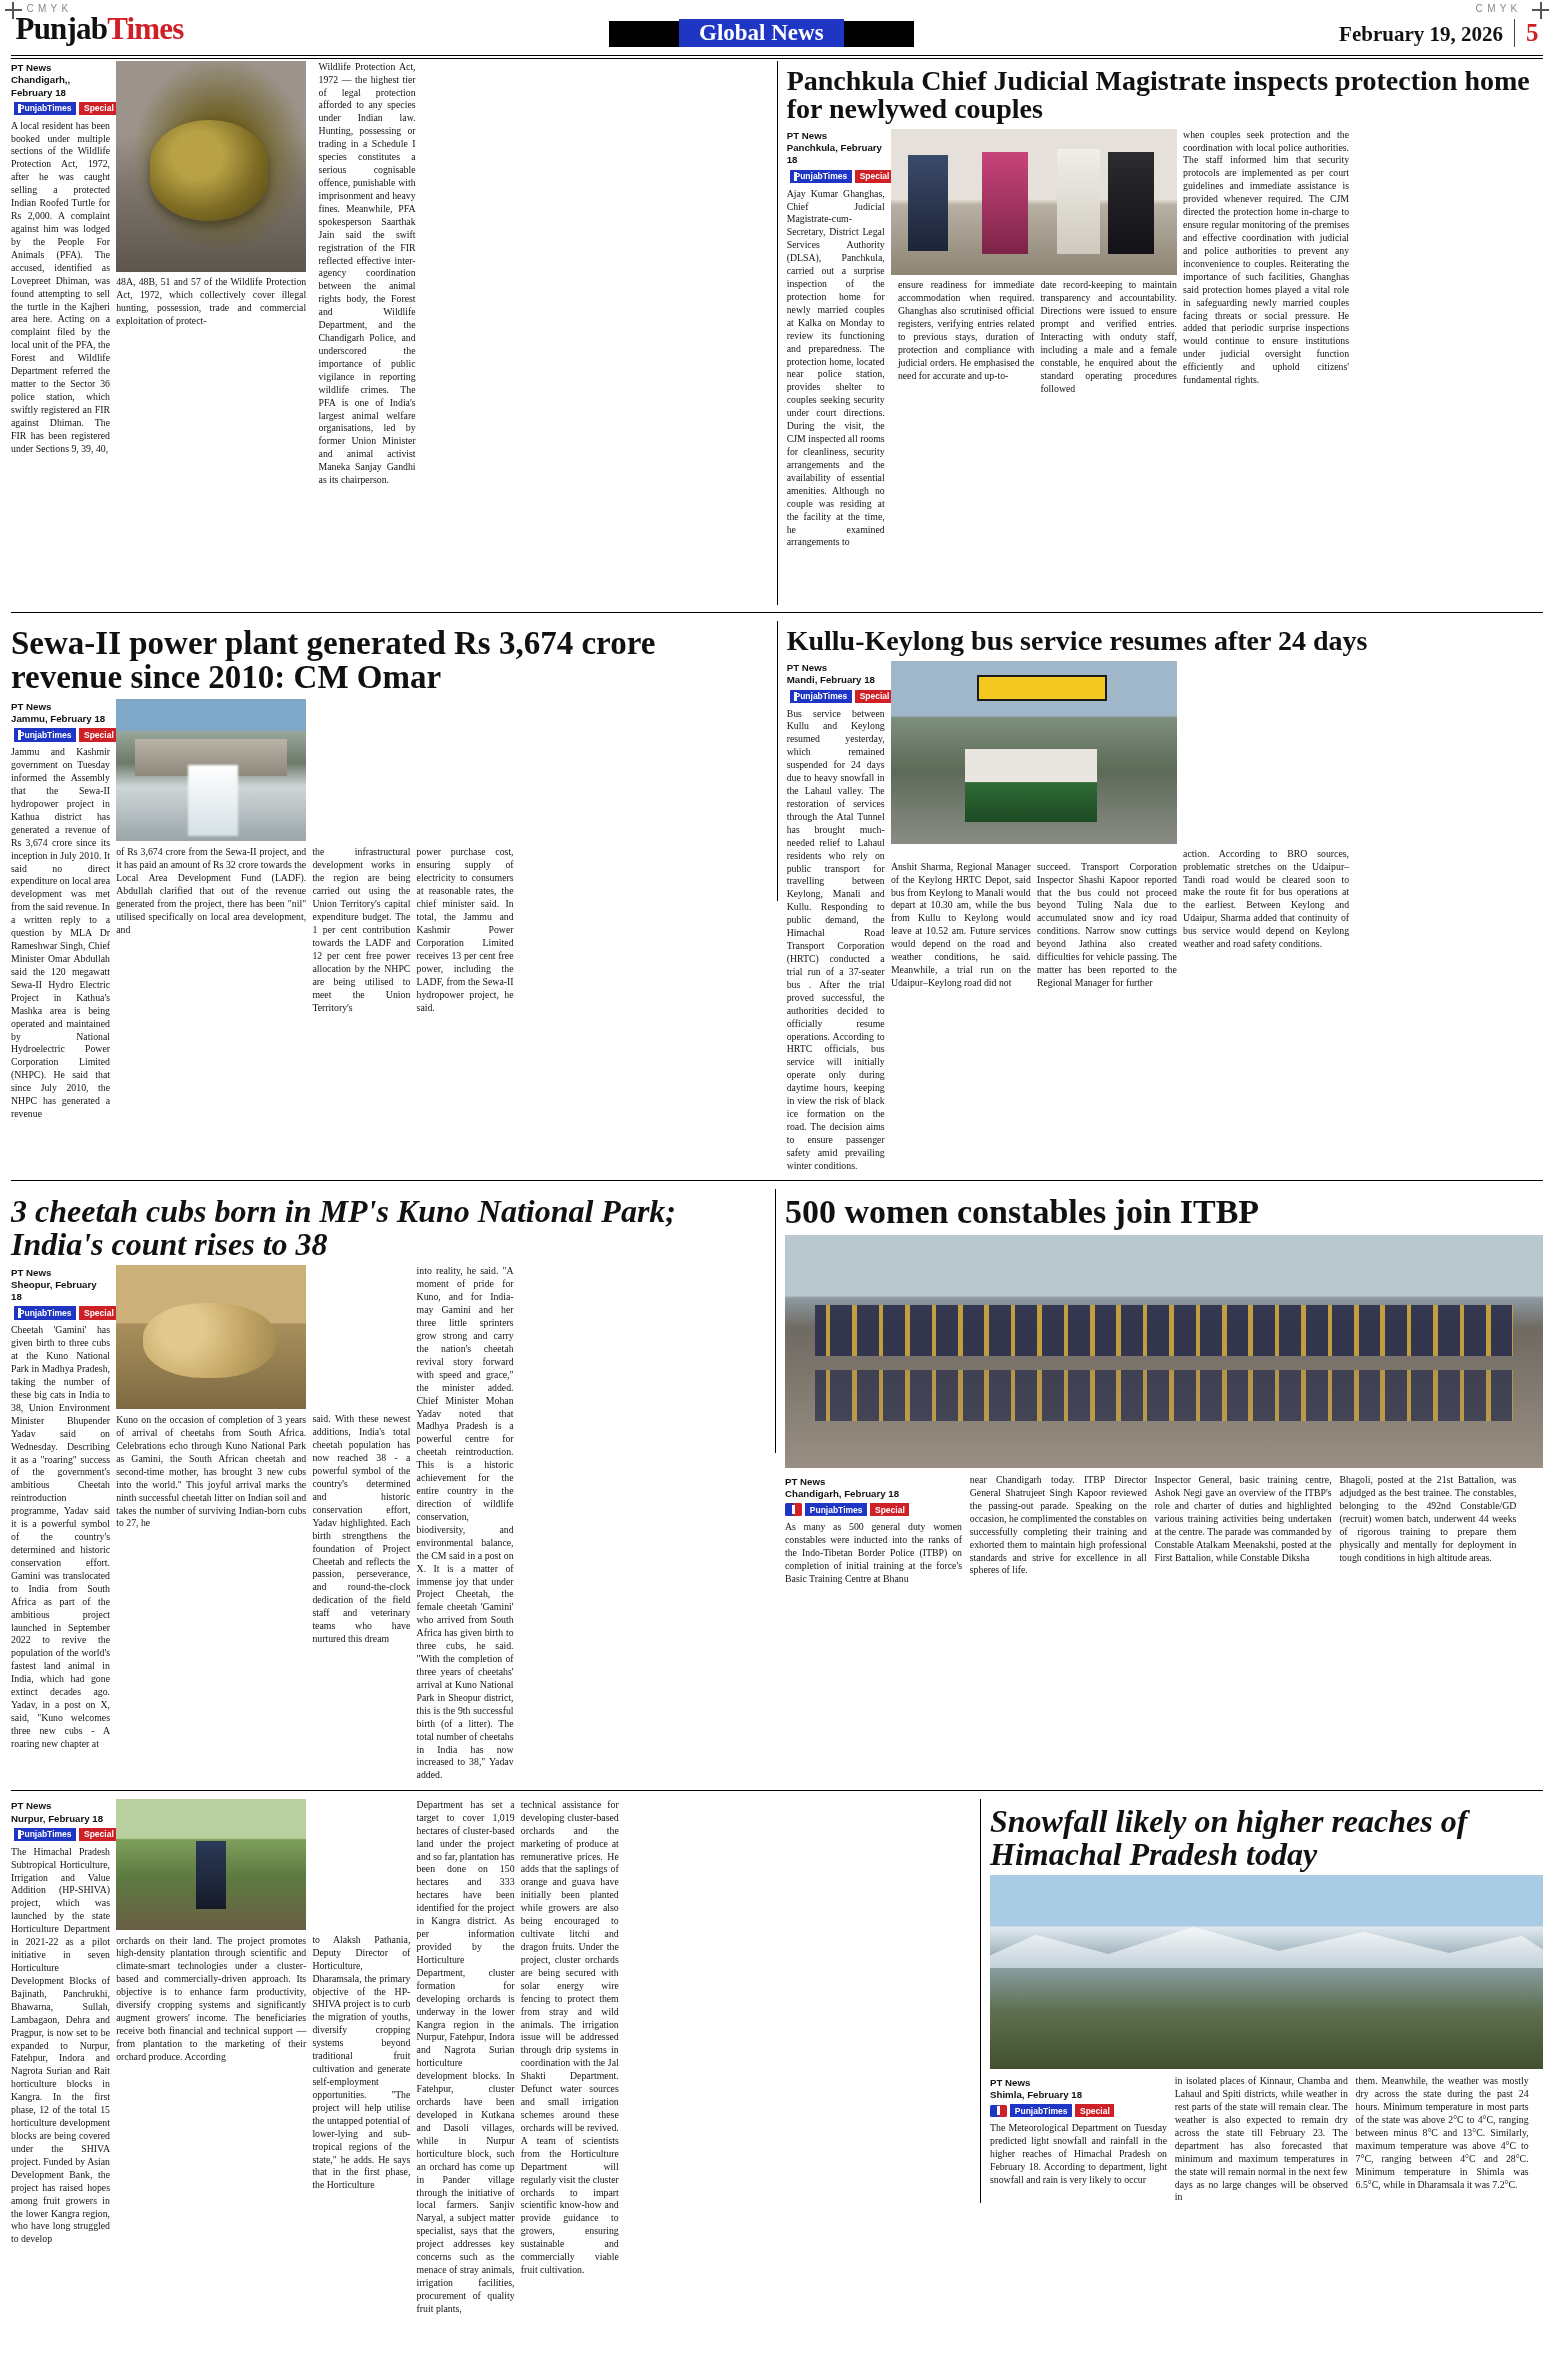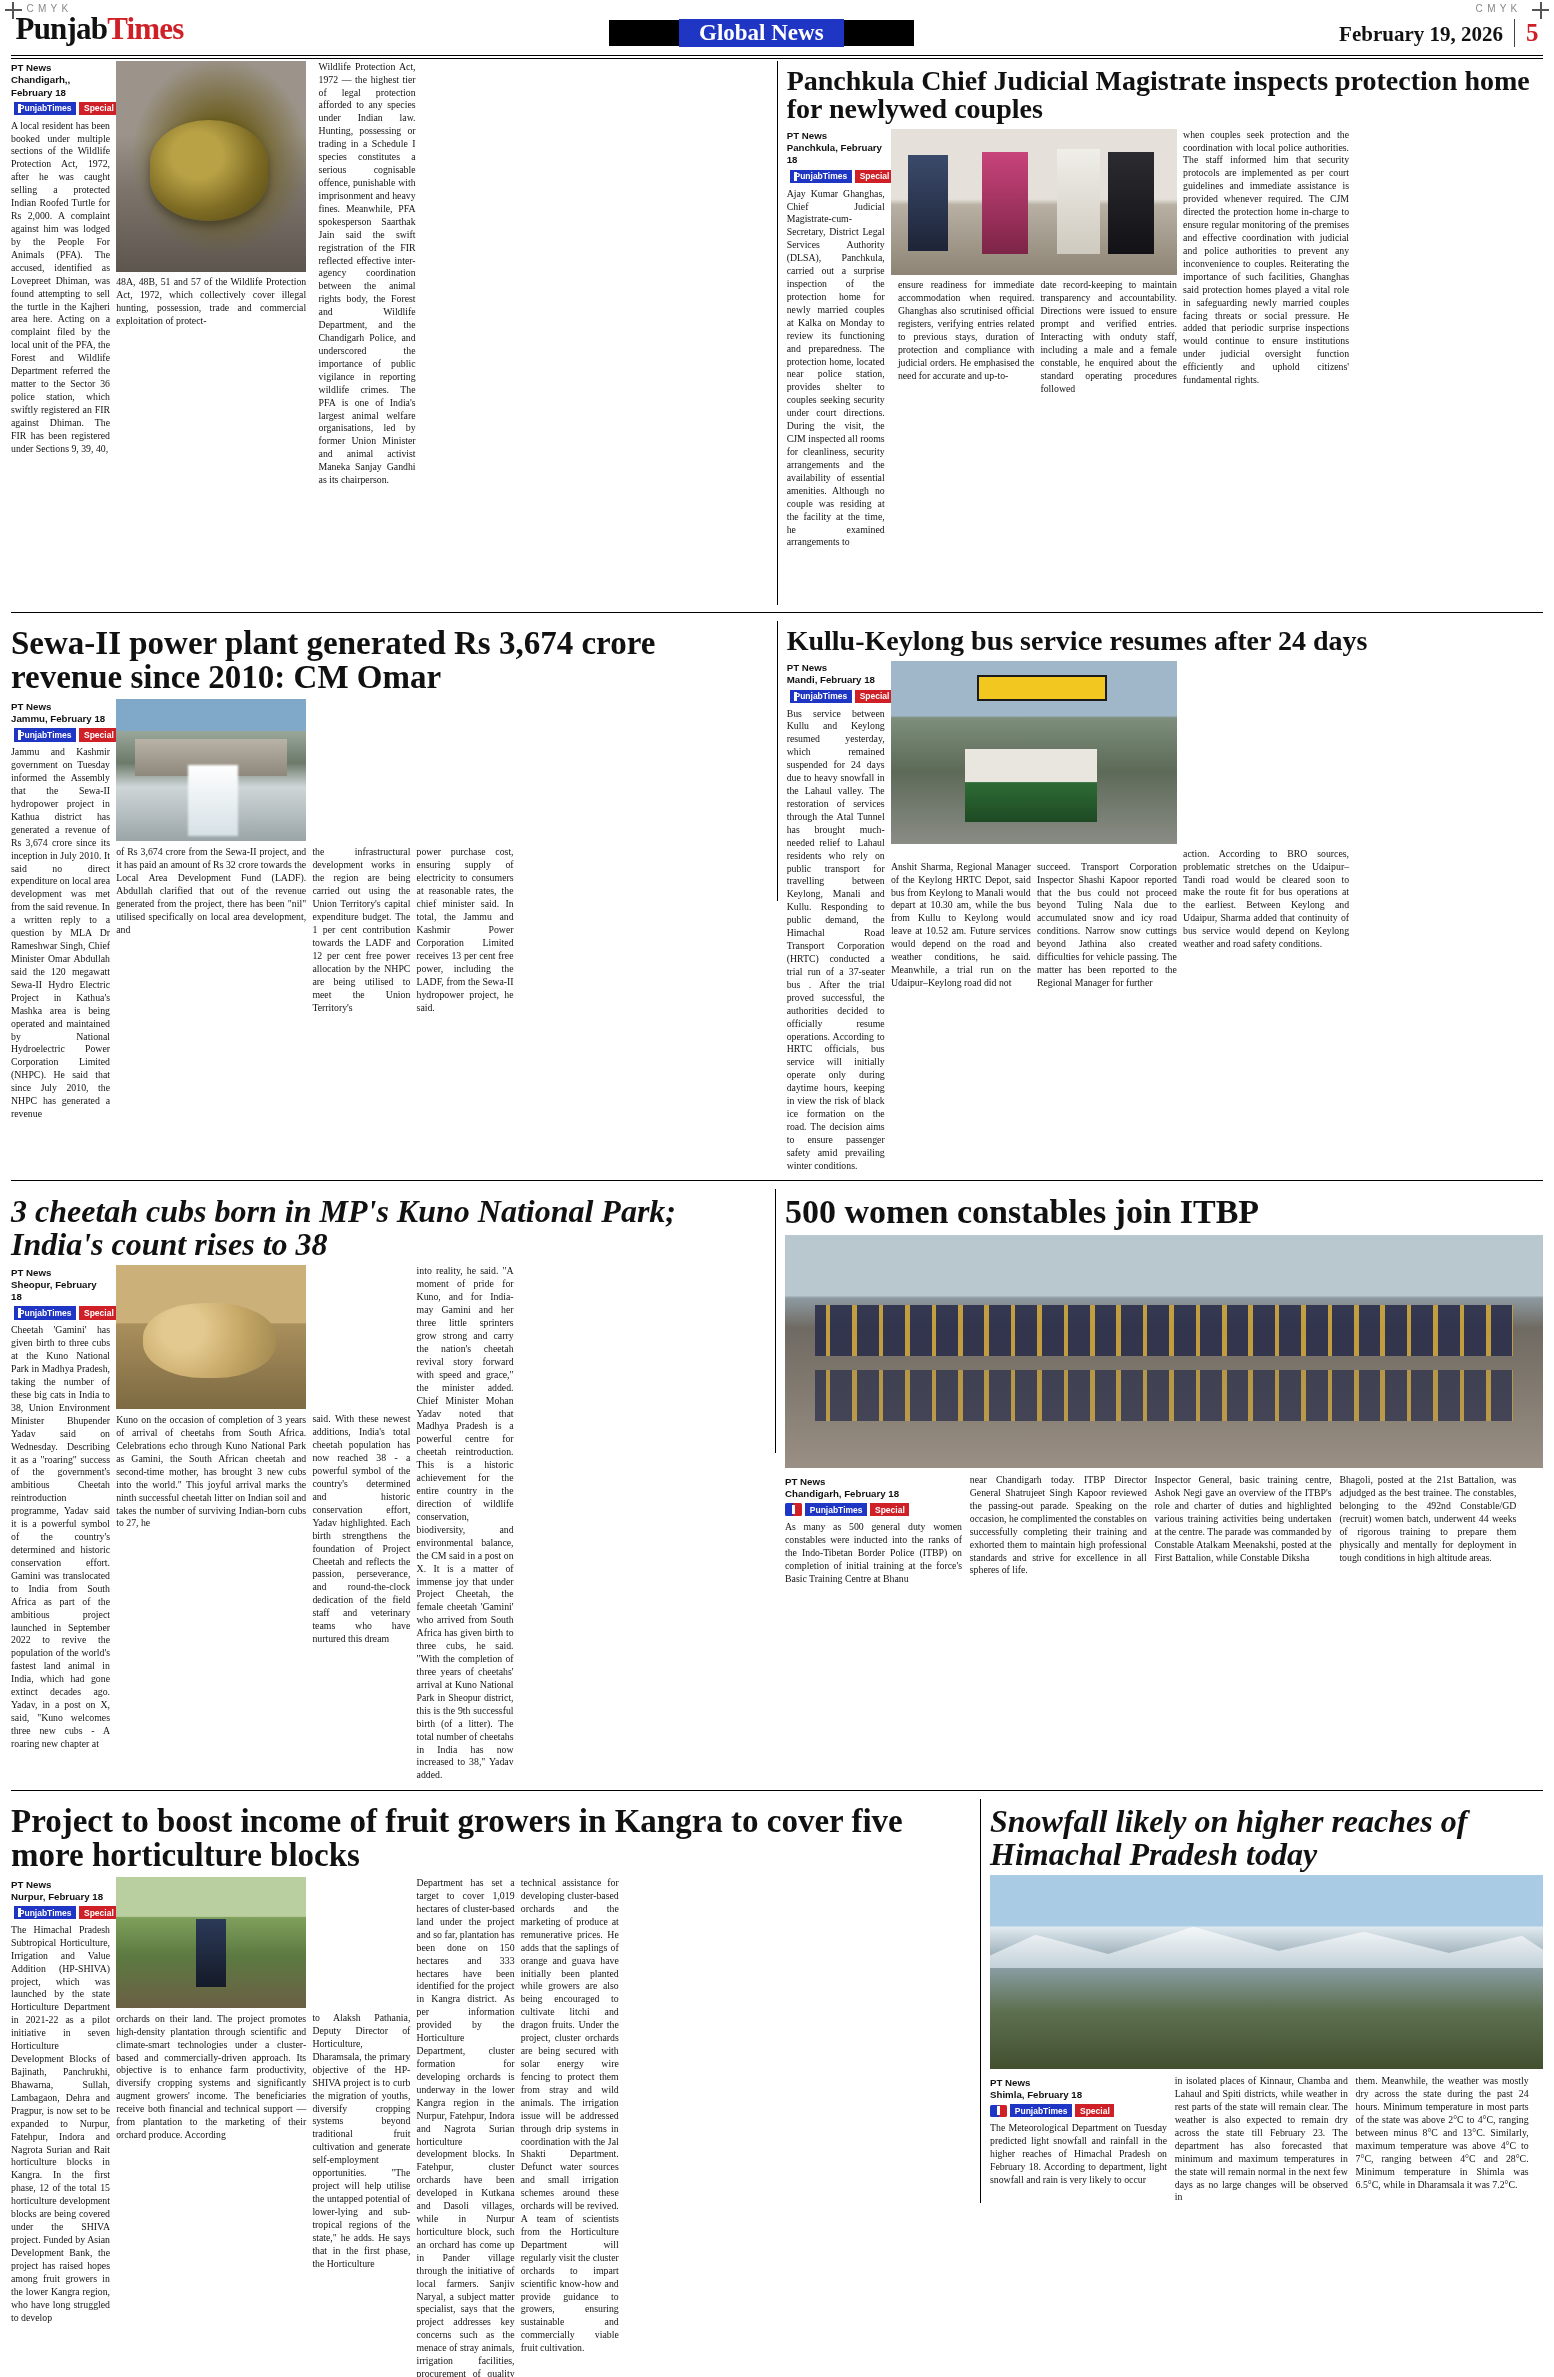--- a/index.html
+++ b/index.html
@@ -11,21 +11,21 @@
   .crossmark { position:absolute; width:17px; height:17px; }
   .crossmark::before, .crossmark::after { content:""; position:absolute; background:#555; }
   .crossmark::before { left:7.8px; top:0; width:1.6px; height:17px; }
   .crossmark::after { top:7.8px; left:0; height:1.6px; width:17px; }
 
   
   .masthead { display:flex; align-items:flex-end; justify-content:space-between; padding:11px 15.5px 4.7px 15.5px; }
   .brand { font-size:31px; font-weight:bold; font-family:"Liberation Serif", serif; letter-spacing:-0.8px; }
   .brand .punjab { color:#111; }
   .brand .times { color:#cf2027; }
-  .section-band { display:flex; align-items:center; }
+  .section-band { display:flex; align-items:flex-end; }
   .band-black { background:#000; width:70px; height:26.4px; }
   .band-blue { background:#1f35c4; color:#fff; font-size:23px; font-weight:bold; padding:0.8px 20px; font-family:"Liberation Serif", serif; }
   .band-black2 { background:#000; width:70px; height:26.4px; }
   .dateblock { display:flex; align-items:baseline; gap:11px; }
   .date { font-size:21px; font-weight:bold; }
   .pagenum { font-size:25px; font-weight:bold; color:#cf2027; border-left:1.6px solid #444; padding-left:11px; }
 
   .rule { border-top:1.6px solid #000; margin:3.1px 11px 0 11px; }
   .thinrule { border-top:0.8px solid #000; margin:0 11px; }
 
@@ -320,21 +320,20 @@
         <div style="width:177px; flex:0 0 177px;" class="col">Bhagoli, posted at the 21st Battalion, was adjudged as the best trainee. The constables, belonging to the 492nd Constable/GD (recruit) women batch, underwent 44 weeks of rigorous training to prepare them physically and mentally for deployment in tough conditions in high altitude areas.</div>
       </div>
     </div>
   </div>
 
   <div class="hdiv"></div>
 
   <div class="band row">
 
     <div style="width:960px;">
-      <h1 class="head h-42">Project to boost income of fruit growers in Kangra to cover five more horticulture blocks</h1>
       <div class="row">
         <div style="width:99px; flex:0 0 99px;">
           <div class="byline">
             <div>PT News</div>
             <div>Nurpur, February 18</div>
           </div>
           <div class="tagrow">
             <span class="tag-logo"></span>
             <span class="tag-blue">PunjabTimes</span>
             <span class="tag-red">Special</span>

